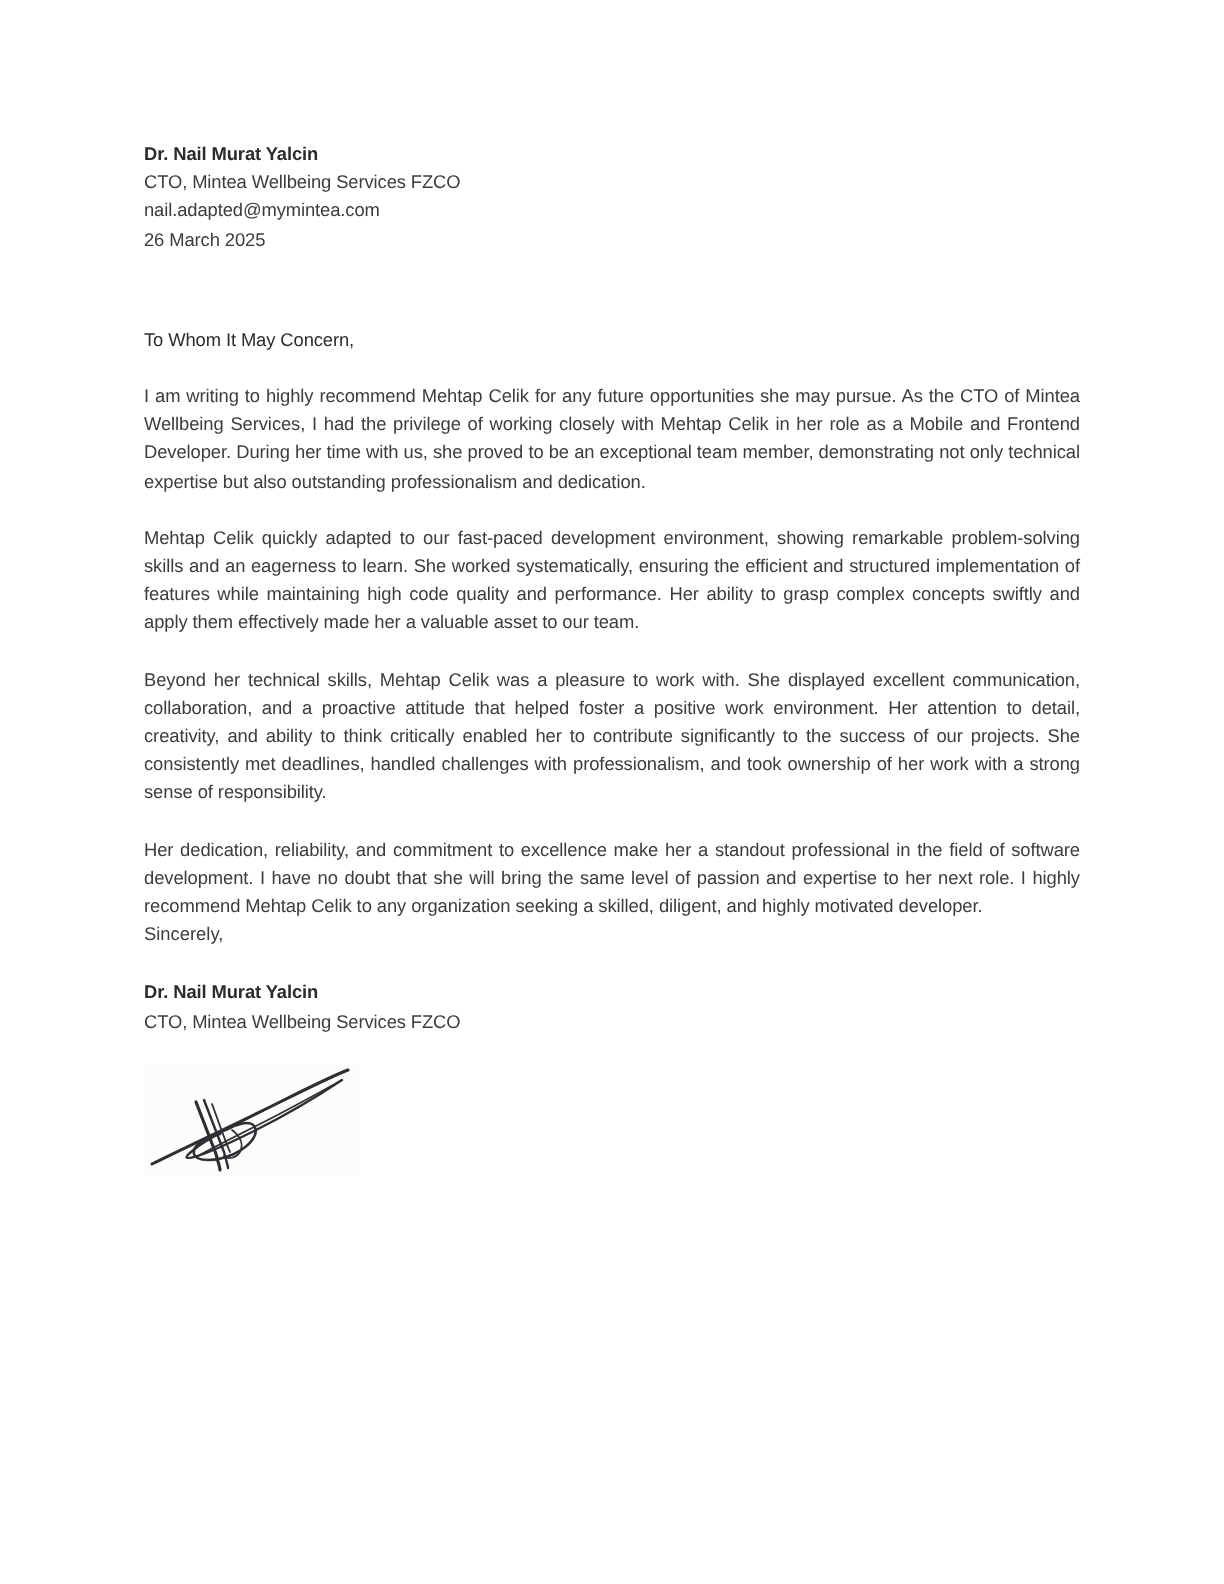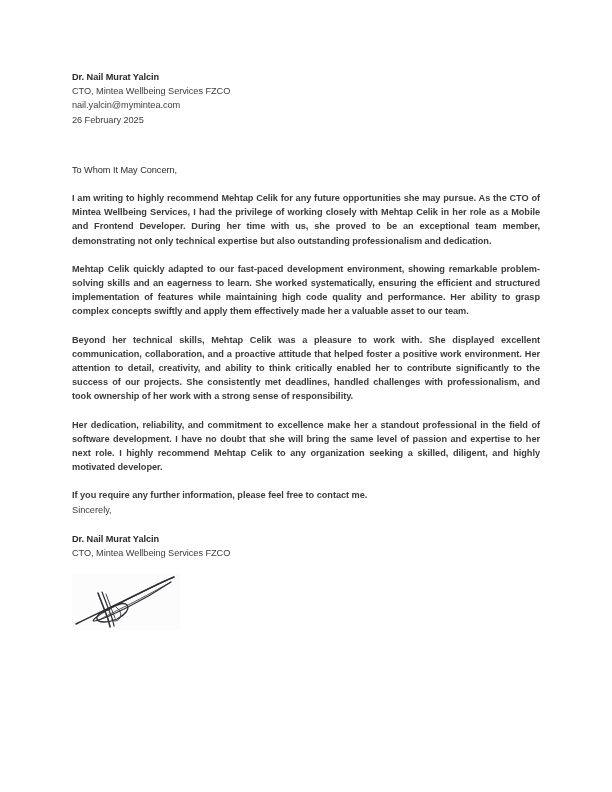--- a/index.html
+++ b/index.html
@@ -42,21 +42,21 @@
   .salutation {
     font-size: 9.2px;
     font-weight: normal;
     color: #2b2b2b;
     line-height: 14.2px;
     margin-top: 36px;
     letter-spacing: -0.05px;
   }
   .body-para {
     font-size: 9.2px;
-    font-weight: bold;
+    font-weight: normal;
     color: #3c3c3c;
     line-height: 14.2px;
     text-align: justify;
     margin-top: 14px;
     letter-spacing: -0.04px;
   }
   .body-para.plain {
     text-align: left;
   }
   .closing {
@@ -94,32 +94,31 @@
 </style>
 </head>
 <body>
 
 <div class="page">
   <div class="content">
 
     <div class="sender-block">
       <div class="sender-name">Dr. Nail Murat Yalcin</div>
       <div class="sender-line">CTO, Mintea Wellbeing Services FZCO</div>
-      <div class="sender-line">nail.yalcin@mymintea.com</div>
-      <div class="sender-line">26 February 2025</div>
+      <div class="sender-line">nail.adapted@mymintea.com</div>
+      <div class="sender-line">26 March 2025</div>
     </div>
 
     <div class="salutation">To Whom It May Concern,</div>
 
     <div class="body-para">I am writing to highly recommend Mehtap Celik for any future opportunities she may pursue. As the CTO of Mintea Wellbeing Services, I had the privilege of working closely with Mehtap Celik in her role as a Mobile and Frontend Developer. During her time with us, she proved to be an exceptional team member, demonstrating not only technical expertise but also outstanding professionalism and dedication.</div>
     <div class="body-para">Mehtap Celik quickly adapted to our fast-paced development environment, showing remarkable problem-solving skills and an eagerness to learn. She worked systematically, ensuring the efficient and structured implementation of features while maintaining high code quality and performance. Her ability to grasp complex concepts swiftly and apply them effectively made her a valuable asset to our team.</div>
     <div class="body-para">Beyond her technical skills, Mehtap Celik was a pleasure to work with. She displayed excellent communication, collaboration, and a proactive attitude that helped foster a positive work environment. Her attention to detail, creativity, and ability to think critically enabled her to contribute significantly to the success of our projects. She consistently met deadlines, handled challenges with professionalism, and took ownership of her work with a strong sense of responsibility.</div>
     <div class="body-para">Her dedication, reliability, and commitment to excellence make her a standout professional in the field of software development. I have no doubt that she will bring the same level of passion and expertise to her next role. I highly recommend Mehtap Celik to any organization seeking a skilled, diligent, and highly motivated developer.</div>
 
-    <div class="body-para plain">If you require any further information, please feel free to contact me.</div>
 
     <div class="closing">Sincerely,</div>
 
     <div class="signoff-block">
       <div class="signoff-name">Dr. Nail Murat Yalcin</div>
       <div class="signoff-line">CTO, Mintea Wellbeing Services FZCO</div>
     </div>
 
     <div class="signature-wrap">
       <svg viewBox="0 0 108 56" xmlns="http://www.w3.org/2000/svg">

